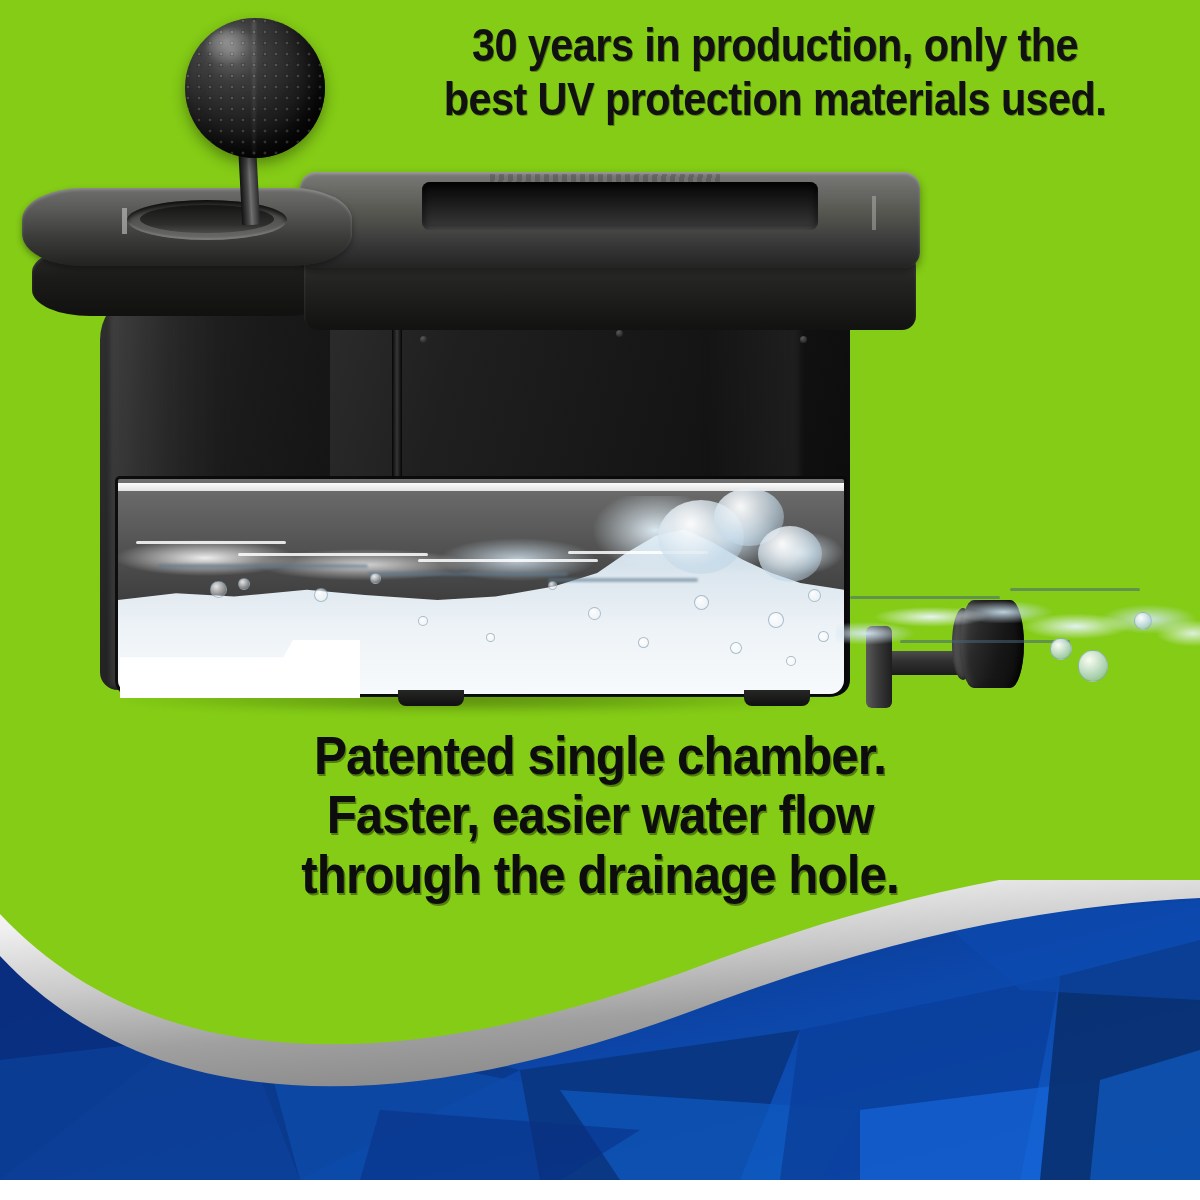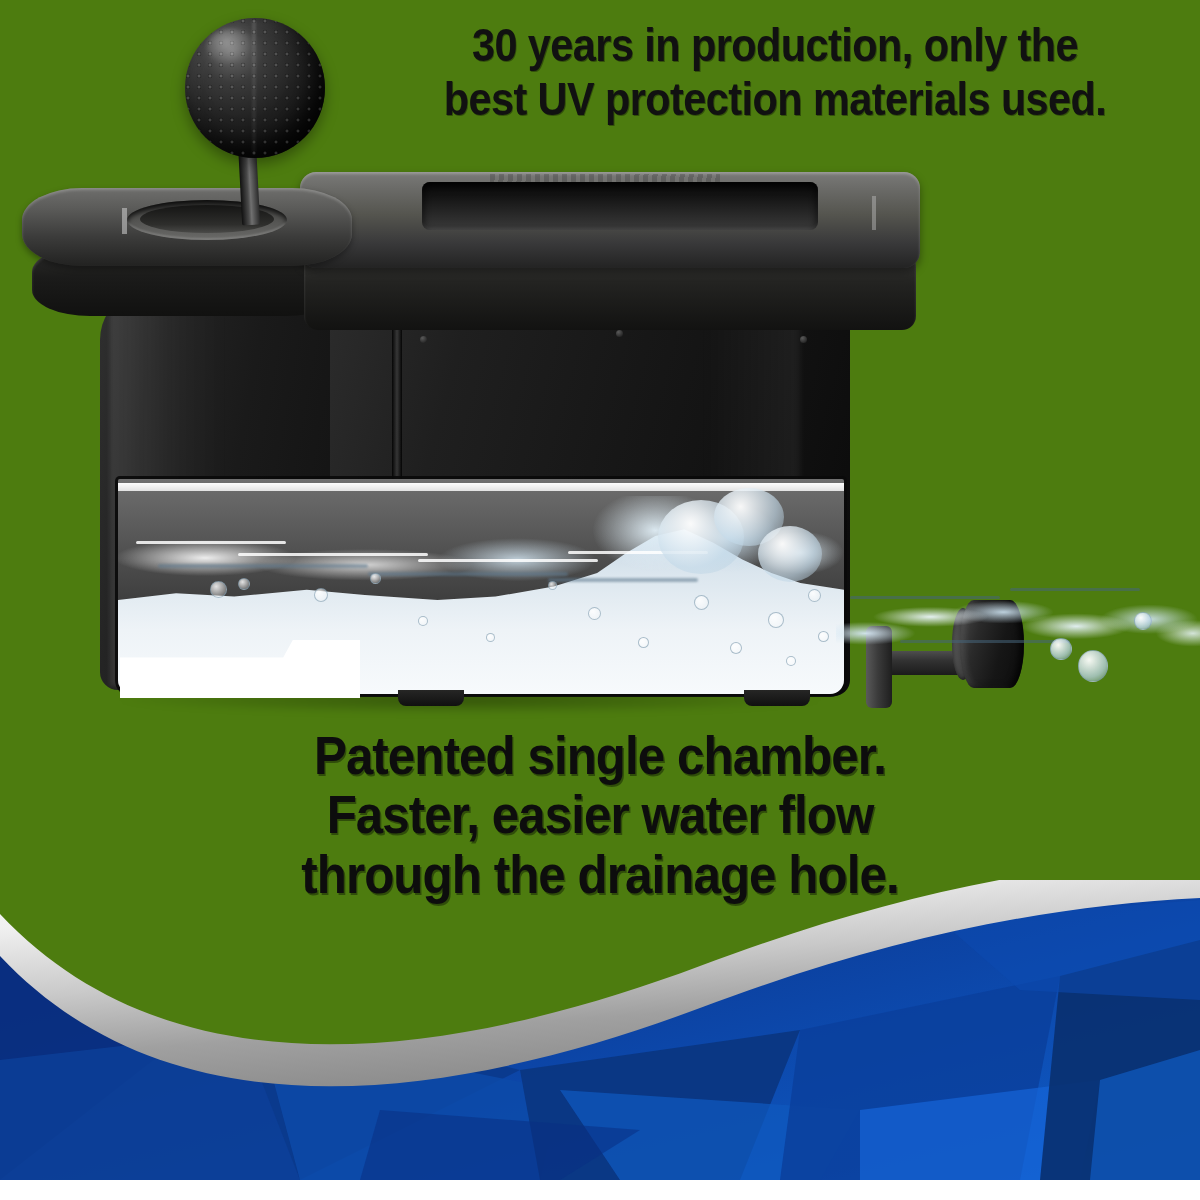--- a/index.html
+++ b/index.html
@@ -4,21 +4,21 @@
 <style>
   html, body {
     margin: 0;
     padding: 0;
     background: #ffffff;
   }
   #stage {
     position: relative;
     width: 1200px;
     height: 1200px;
-    background: #4d7c0f;
+    background: #84cc16;
     overflow: hidden;
     font-family: "Liberation Sans", sans-serif;
   }
 
   
   .headline {
     position: absolute;
     left: 355px;
     top: 18px;
     width: 840px;

